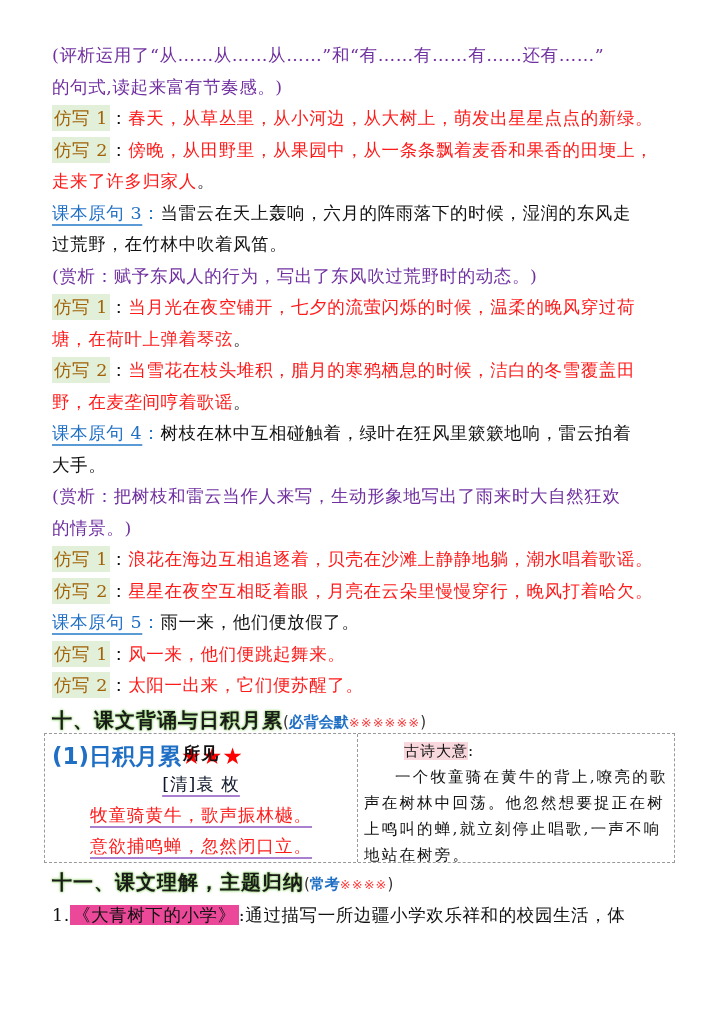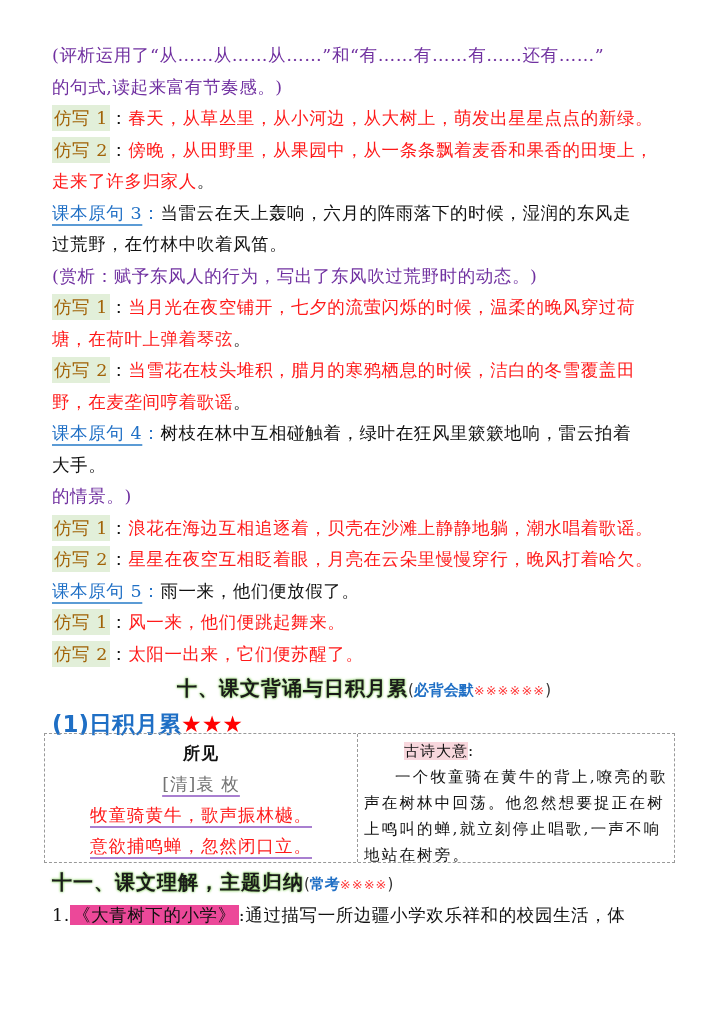--- a/index.html
+++ b/index.html
@@ -8,32 +8,32 @@
   .page { position: absolute; left: 52px; top: 40px; width: 624px; }
   .line { height: 31.5px; line-height: 31.5px; white-space: nowrap; letter-spacing: 0.6px; }
   .purple { color: #7030a0; }
   .red { color: #ff1a1a; }
   .blue { color: #1f6fc5; }
   .label-green { background: #e2efd9; padding: 3px 2px; color: #a16207; }
   .u-gray { text-decoration-color: #555; text-decoration-thickness: 1.5px; text-underline-offset: 5px; }
   .u-blue { text-decoration: underline; text-decoration-color: #5b9bd5; text-decoration-thickness: 1.5px; text-underline-offset: 5px; margin-top: 16px; }
   .u-purple { text-decoration: underline; text-decoration-color: #a97fd0; text-decoration-thickness: 2px; text-underline-offset: 5px; }
   .heading { font-family: "DejaVu Sans", sans-serif; font-weight: bold; font-size: 20px; color: #1a1a1a;
-             text-shadow: 0 0 3px #8fd36a, 0 0 2px #8fd36a; height: 36px; line-height: 36px; letter-spacing: 1px; text-align: center; }
+             text-shadow: 0 0 3px #8fd36a, 0 0 2px #8fd36a; height: 36px; line-height: 36px; letter-spacing: 1px; }
   .heading .note { font-size: 15px; text-shadow: none; font-weight: normal; color: #333; letter-spacing: 0; }
   .heading .note .blue { font-weight: bold; }
   .marks { color: #ff3b3b; font-size: 13px; letter-spacing: 1px; }
   .subhead { font-family: "DejaVu Sans", sans-serif; font-weight: bold; font-size: 23px; color: #1f6fc5; height: 36px; line-height: 36px; }
   .stars { color: #ff0000; }
   .poem-table { position: absolute; left: -8px; top: 693px; width: 631px; height: 130px;
                 border: 1px dashed #999; display: flex; box-sizing: border-box; }
   .poem-left { width: 313px; border-right: 1px dashed #999; text-align: center; box-sizing: border-box; padding-top: 4px; }
   .poem-left .pl { height: 31px; line-height: 31px; letter-spacing: 1px; }
   .poem-title { font-weight: bold; font-size: 17px; }
-  .poem-author { color: #737373; }
+  .poem-author { color: #0f172a; }
   .poem-right { flex: 1; padding: 4px 6px 0 6px; font-size: 15.5px; line-height: 26px; letter-spacing: 2.2px; }
   .pink-label { background: #f8d7dd; font-size: 15px; letter-spacing: 1px; margin-left: 40px; }
   .indent { text-indent: 2em; }
   .title-highlight { background: #ec4899; padding: 0 3px; }
   .h2 { position: absolute; top: 824px; left: 0; }
   .last-line { position: absolute; top: 860px; left: 0; }
 </style>
 </head>
 <body>
 
@@ -68,20 +68,21 @@
     <span class="label-green">仿写 2</span><span>：</span><span class="red u-gray">当雪花在枝头堆积，腊月的寒鸦栖息的时候，洁白的冬雪覆盖田</span>
   </div>
   <div class="line">
     <span class="red u-gray">野，在麦垄间哼着歌谣</span><span>。</span>
   </div>
 
   <div class="line">
     <span class="blue u-blue">课本原句 4</span><span class="blue">：</span><span>树枝在林中互相碰触着，绿叶在狂风里簌簌地响，雷云拍着</span>
   </div>
   <div class="line">大手。</div>
+  <div class="line purple">(赏析：把树枝和雷云当作人来写，生动形象地写出了雨来时大自然狂欢</div>
   <div class="line purple">的情景。)</div>
 
   <div class="line">
     <span class="label-green">仿写 1</span><span>：</span><span class="red u-gray">浪花在海边互相追逐着，贝壳在沙滩上静静地躺，潮水唱着歌谣。</span>
   </div>
   <div class="line">
     <span class="label-green">仿写 2</span><span>：</span><span class="red u-gray">星星在夜空互相眨着眼，月亮在云朵里慢慢穿行，晚风打着哈欠。</span>
   </div>
 
   <div class="line">

